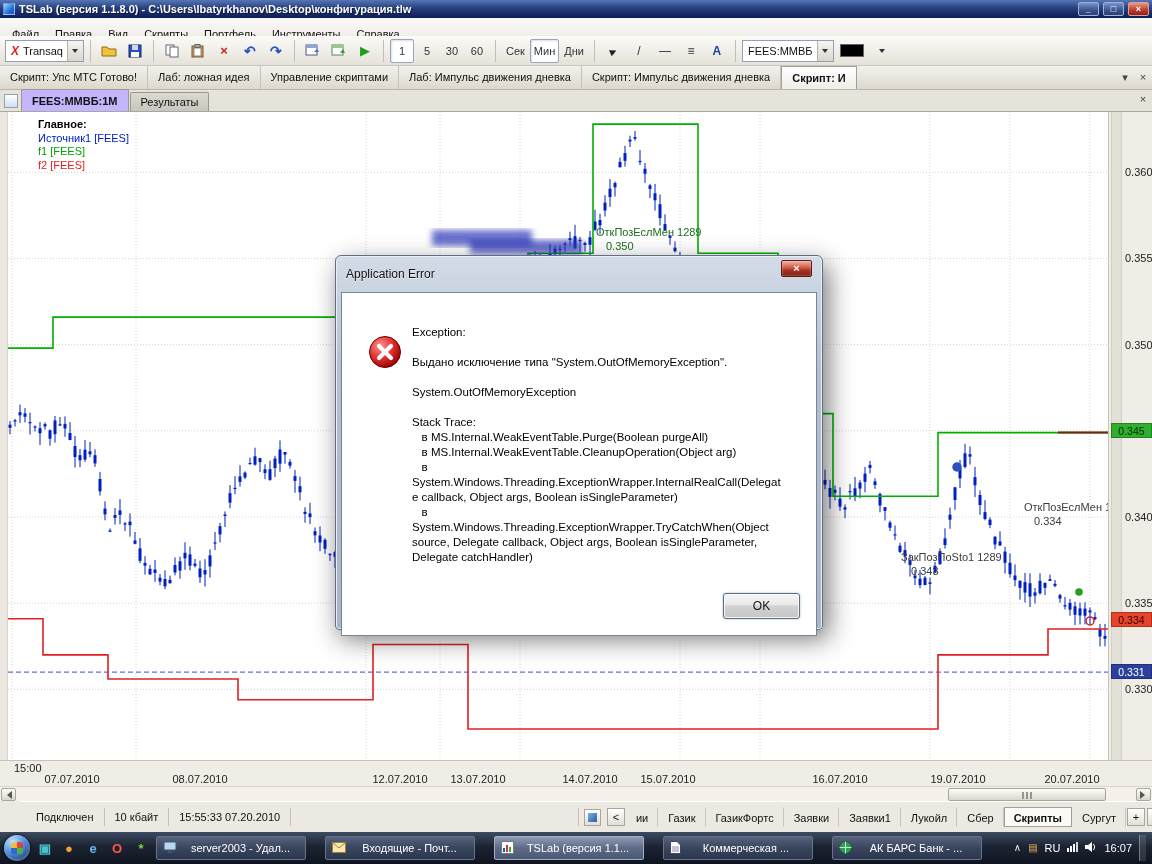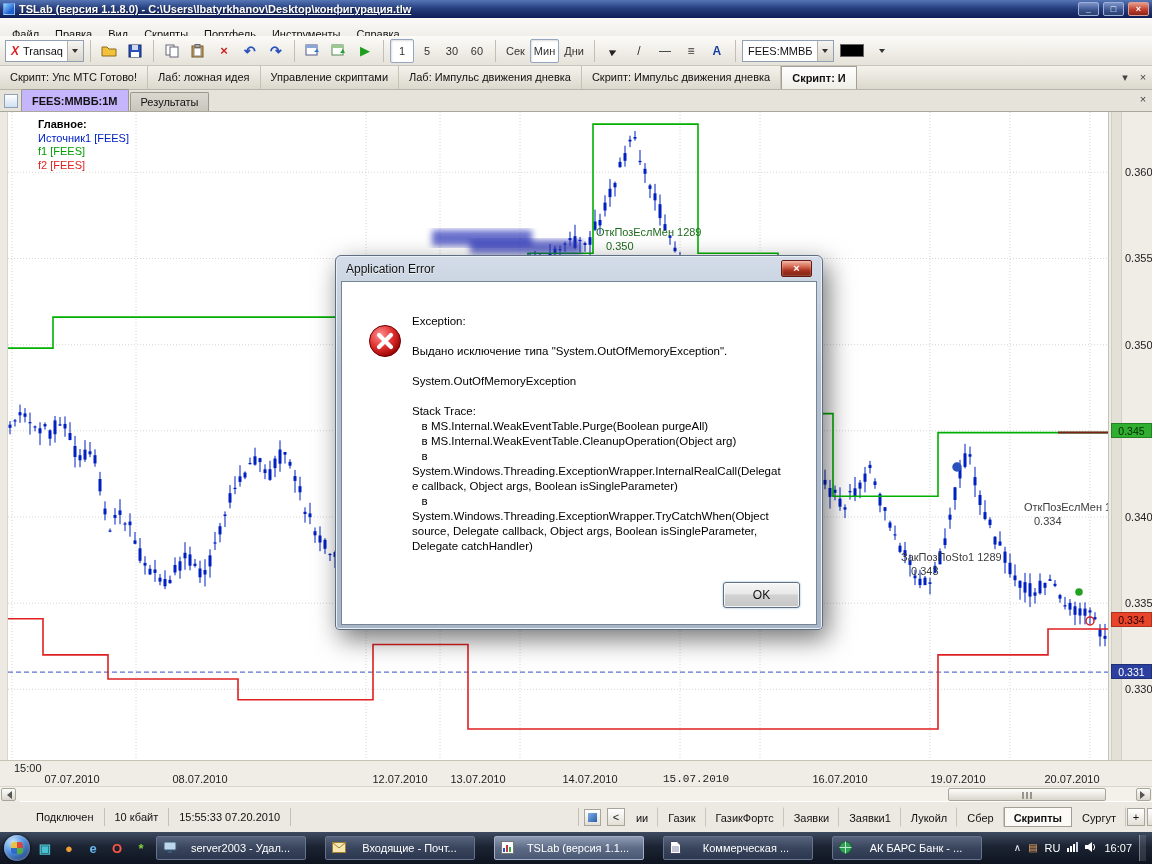--- a/index.html
+++ b/index.html
@@ -4,21 +4,21 @@
 <style>
   *{margin:0;padding:0;box-sizing:border-box;font-family:"Liberation Sans",sans-serif;user-select:none;}
   html,body{width:1152px;height:864px;overflow:hidden;background:#000;}
   .screen{position:relative;width:1152px;height:864px;background:#ece9e2;font-size:12px;color:#111;}
 
   
   .titlebar{position:absolute;left:0;top:0;width:1152px;height:18px;
     background:linear-gradient(180deg,#5676b6 0%,#27407f 45%,#0e1c55 100%);
     color:#fff;display:flex;align-items:center;padding:0 3px;gap:4px;}
   .app-icon{width:12px;height:12px;background:linear-gradient(135deg,#8fd8ff,#1f5fd0 70%);border:1px solid #cfe2ff66;flex:none;}
-  .title-text{font-size:11px;font-weight:bold;flex:1;white-space:nowrap;overflow:hidden;text-shadow:1px 1px 1px #0008;text-decoration:underline;}
+  .title-text{font-size:11px;font-weight:bold;flex:1;white-space:nowrap;overflow:hidden;text-shadow:1px 1px 1px #0008;}
   .wbtn{width:21px;height:14px;flex:none;background:linear-gradient(#7d92c8,#3a548f 60%,#2a406f);
     border:1px solid #9fb0d8;border-radius:2px;color:#fff;font-size:9px;line-height:12px;text-align:center;font-weight:bold;}
   .wbtn.close{background:linear-gradient(#e89a88,#c04030 55%,#8c2217);border-color:#d8a098;}
 
   
   .menubar{position:absolute;left:0;top:18px;width:1152px;height:34px;background:linear-gradient(#faf9f6,#e9e6df);
     border-bottom:1px solid #d2cec3;display:flex;align-items:center;padding-left:4px;}
   .menu-item{padding:0 8px;font-size:11px;line-height:17px;}
 
   
@@ -120,21 +120,21 @@
   .tray{margin-left:auto;display:flex;align-items:center;gap:7px;color:#fff;font-size:11px;flex:none;padding-right:2px;}
   .trayic{color:#e8edf5;font-size:10px;line-height:10px;}
   .clock{font-size:11px;}
   .showdesk{width:7px;height:26px;background:#ffffff1f;border-left:1px solid #ffffff55;}
 
   
   .dialog{position:absolute;left:335px;top:255px;width:488px;height:375px;z-index:40;
     background:linear-gradient(#d3dce8,#b4c0d1 30%,#a9b6c8);
     border:1px solid #5f6e80;border-radius:6px 6px 4px 4px;padding:0 5px 5px;
     box-shadow:inset 0 0 0 1px #e9eff7,5px 9px 26px rgba(0,0,0,.55);}
-  .dlg-title{height:25px;display:flex;align-items:center;font-size:12px;color:#101010;padding-left:5px;
+  .dlg-title{height:36px;display:flex;align-items:center;font-size:12px;color:#101010;padding-left:5px;
     text-shadow:0 1px 0 #ffffffaa;}
   .dlg-close{position:absolute;top:4px;right:10px;width:31px;height:17px;border-radius:2px;
     background:linear-gradient(#f0b3a2,#d4654d 40%,#a83322 62%,#7e1f10);
     border:1px solid #641710;color:#fff;font-size:11px;font-weight:bold;text-align:center;line-height:15px;
     box-shadow:inset 0 0 2px #ffffff99;}
   .dlg-body{position:relative;width:100%;height:344px;background:#fff;border:1px solid #768595;}
   .dlg-erricon{position:absolute;left:26px;top:42px;}
   .dlg-lines{position:absolute;left:70px;top:32px;width:402px;font-size:11.5px;line-height:15px;color:#000;overflow:hidden;}
   .dlg-line{min-height:15px;white-space:pre;}
   .dlg-ok{position:absolute;right:16px;bottom:16px;width:77px;height:26px;
@@ -781,21 +781,21 @@
   </div>
 
   <div class="xaxis">
     <span class="time-label">15:00</span>
     <div id="date-labels">
         <div class="date-label" style="left: 72px;">07.07.2010</div>
         <div class="date-label" style="left: 200px;">08.07.2010</div>
         <div class="date-label" style="left: 400px;">12.07.2010</div>
         <div class="date-label" style="left: 478px;">13.07.2010</div>
         <div class="date-label" style="left: 590px;">14.07.2010</div>
-        <div class="date-label" style="left: 696px; font-family: Liberation Mono, monospace;">15.07.2010</div>
+        <div class="date-label" style="left: 668px;">15.07.2010</div>
         <div class="date-label" style="left: 840px;">16.07.2010</div>
         <div class="date-label" style="left: 958px;">19.07.2010</div>
         <div class="date-label" style="left: 1072px;">20.07.2010</div>
       </div>
   </div>
 
   <div class="hscroll">
     <span class="harrow left">
         <i class="tri-l"></i>
       </span>

